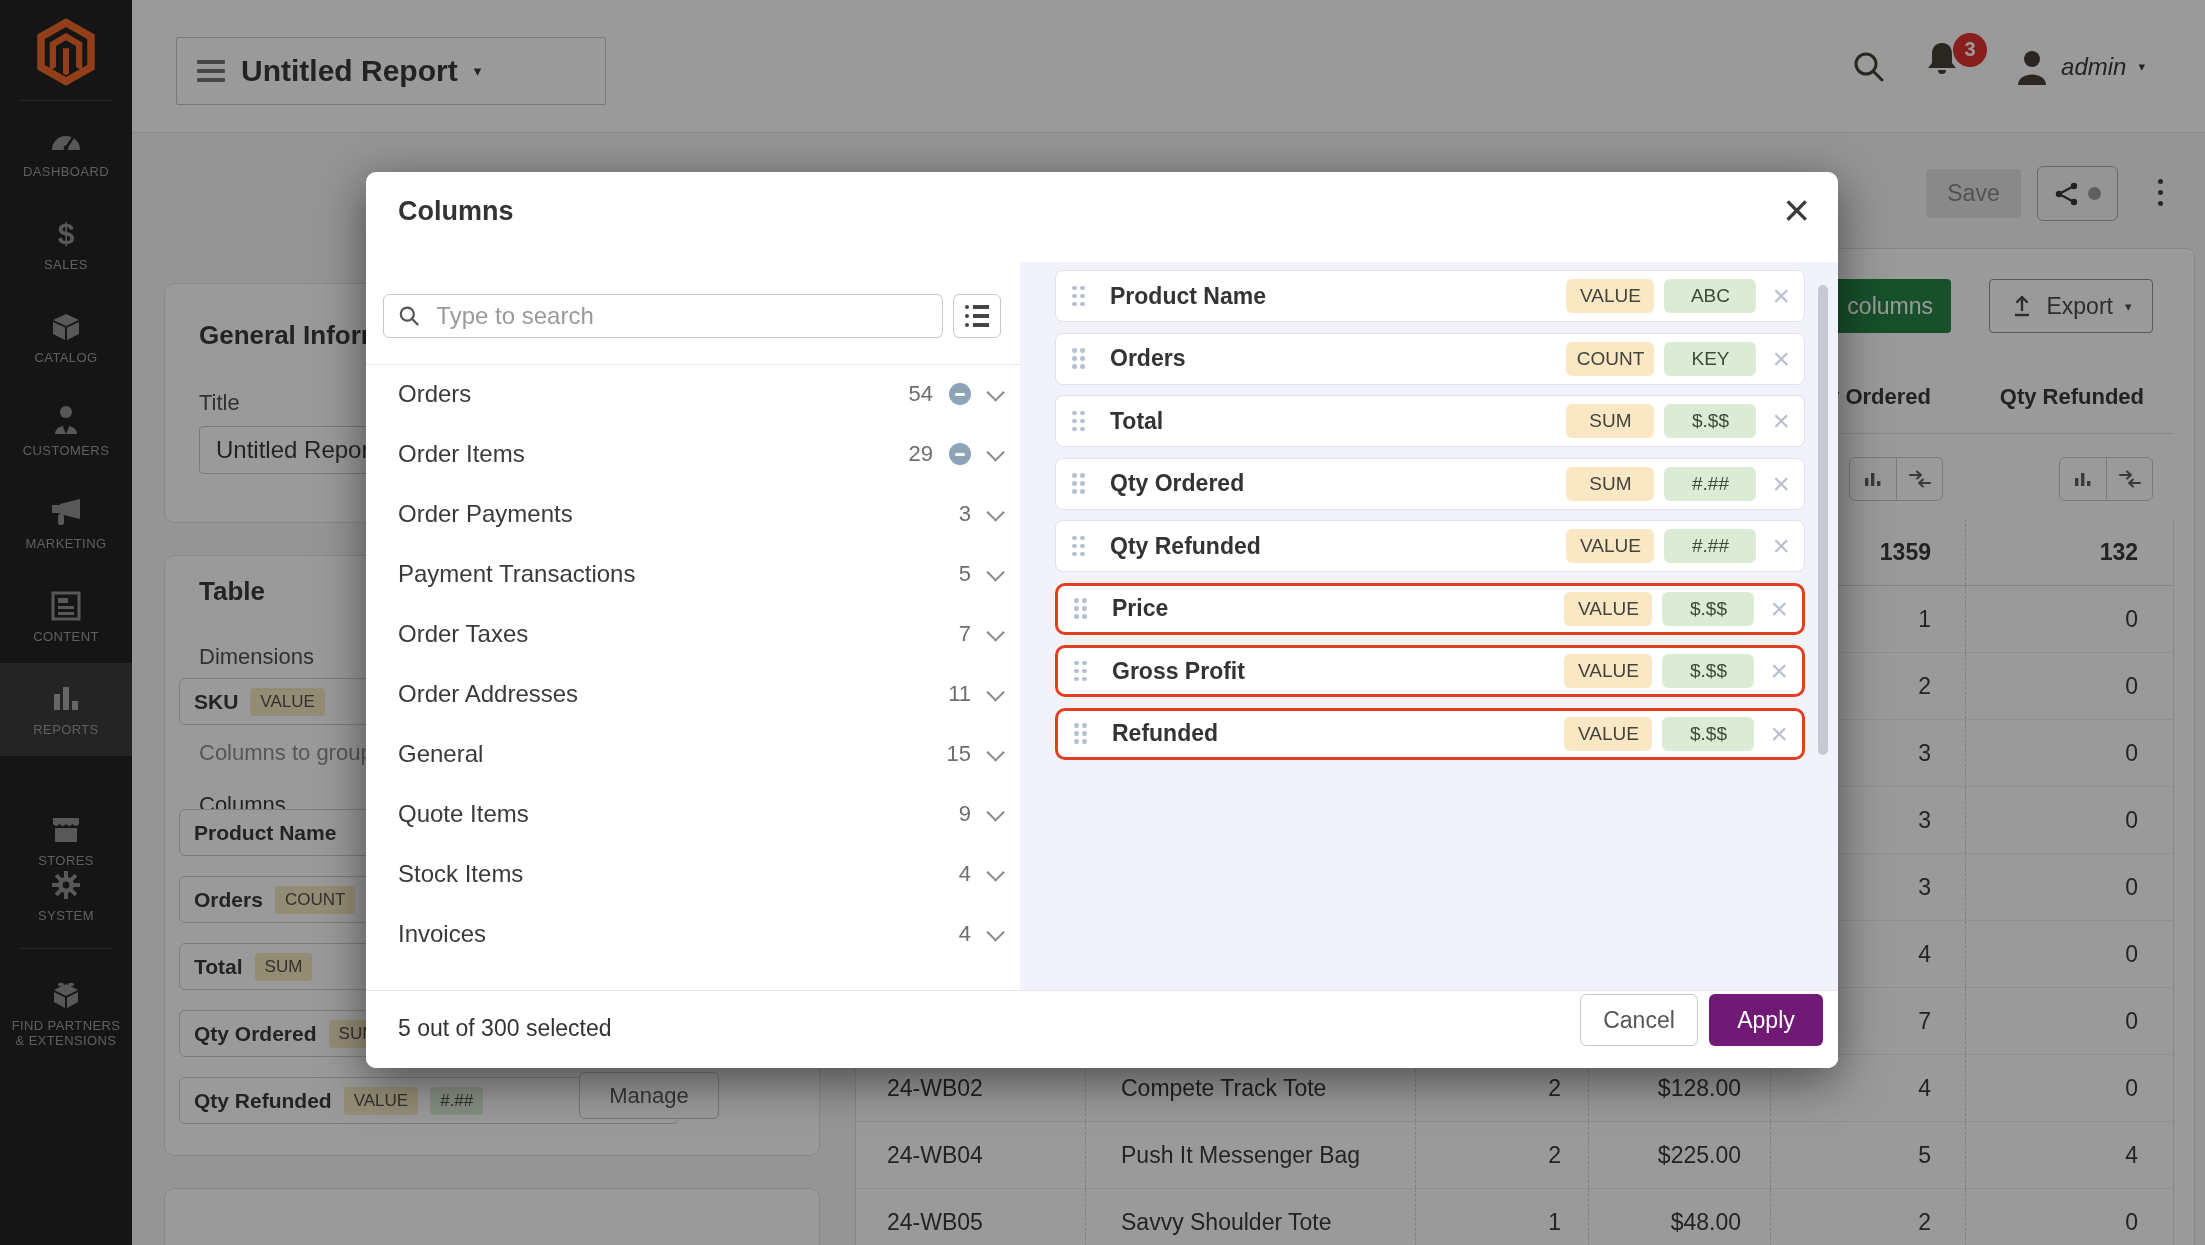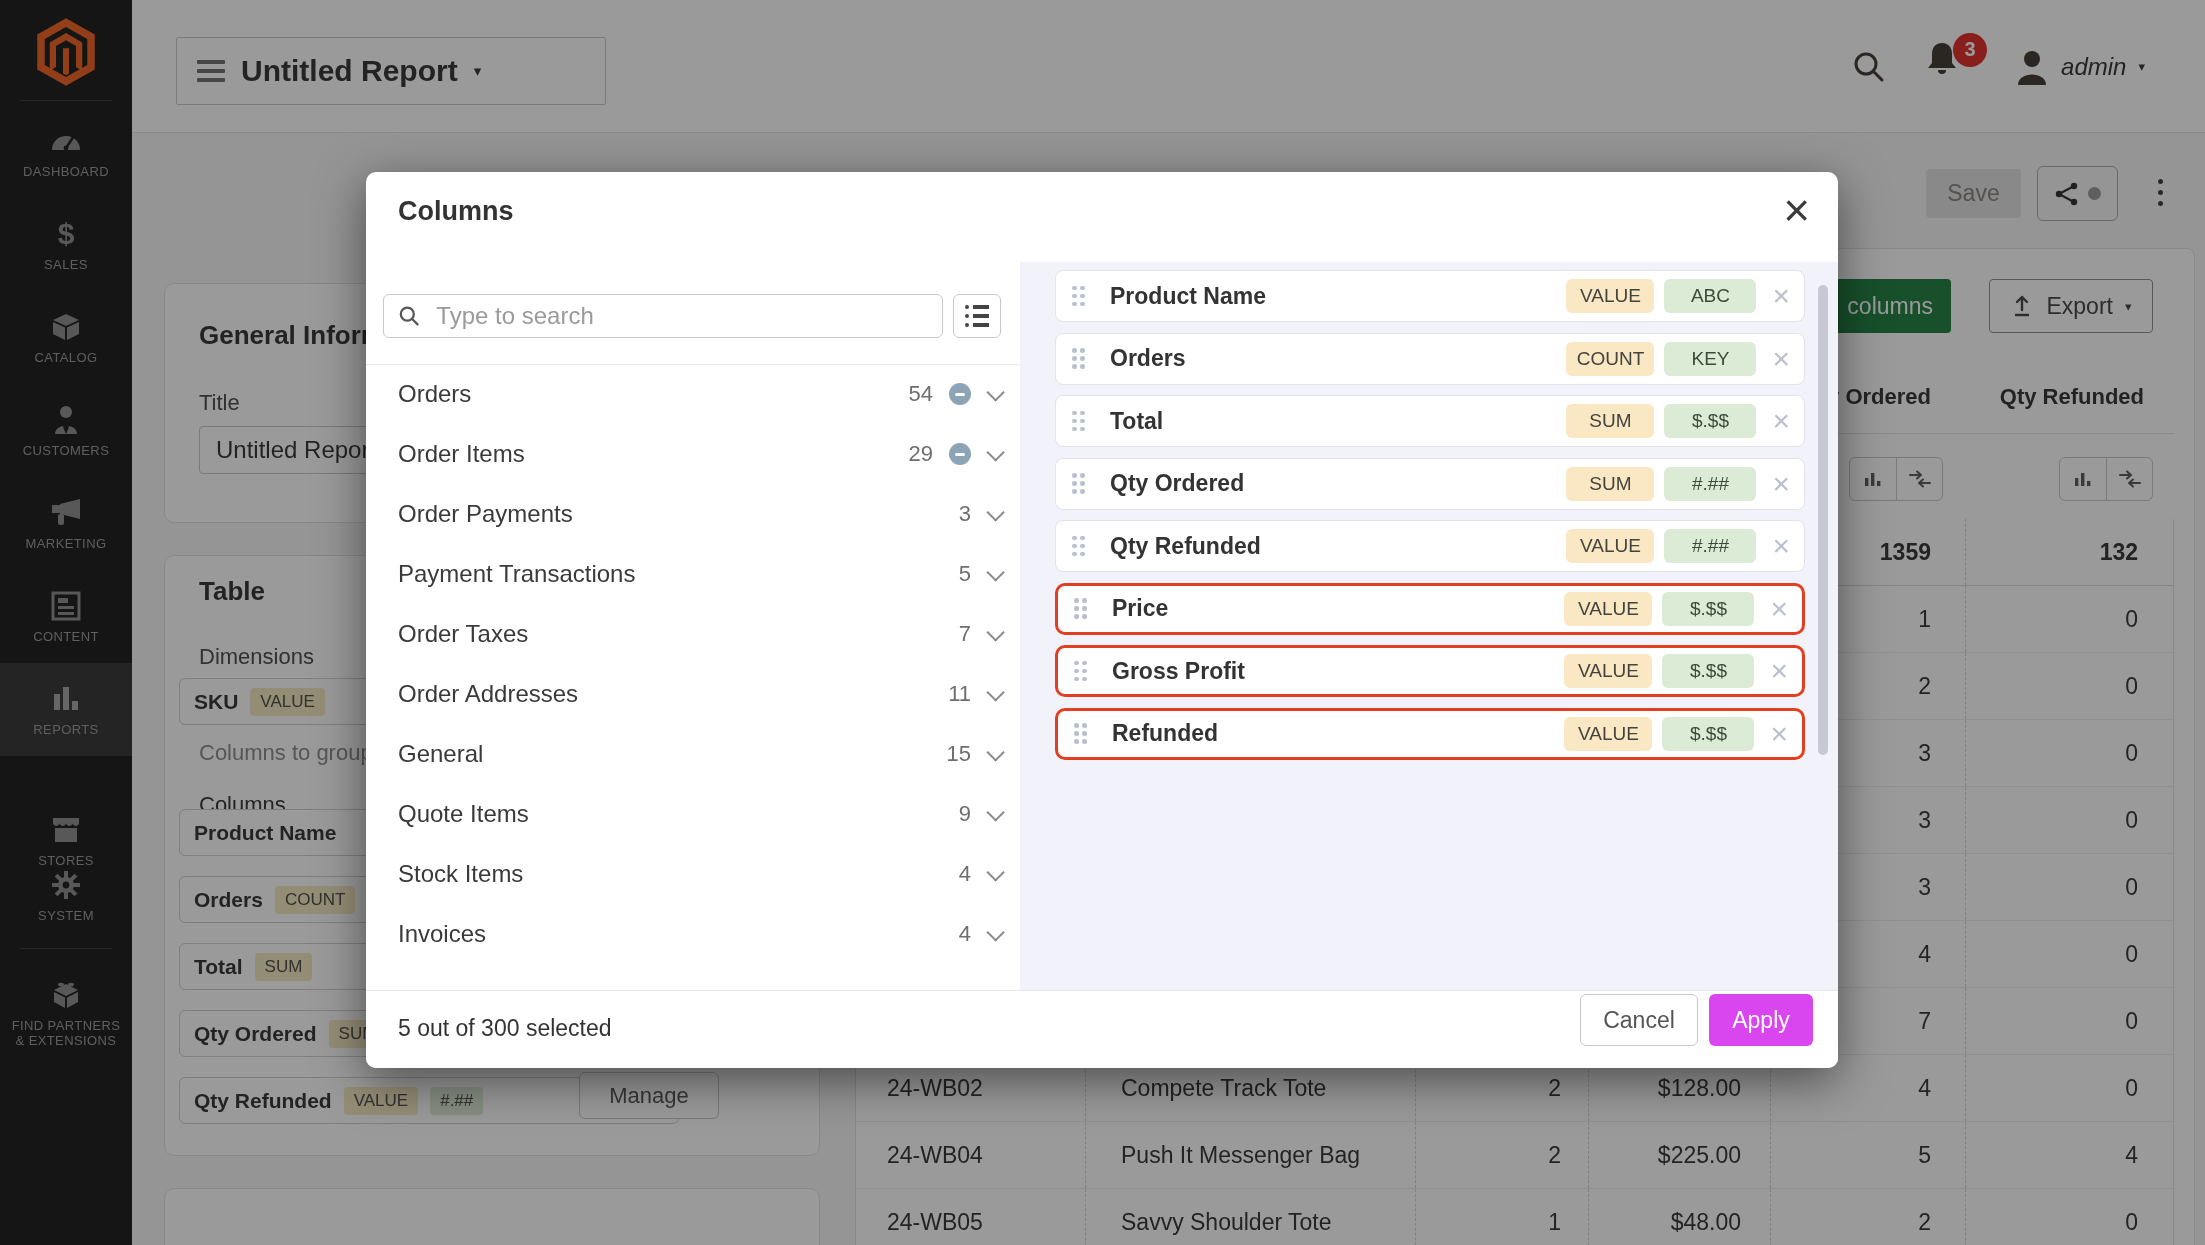--- a/index.html
+++ b/index.html
@@ -100,21 +100,21 @@
   .drag{width:12px;height:21px;position:relative;flex:0 0 14px;margin-right:14px;}
   .drag::before{content:"";position:absolute;left:0;top:0;width:4.5px;height:4.5px;border-radius:50%;background:#b8c0d0;box-shadow:8px 0 0 #b8c0d0,0 8px 0 #b8c0d0,8px 8px 0 #b8c0d0,0 16px 0 #b8c0d0,8px 16px 0 #b8c0d0;}
   .sel-lb{font-size:23px;font-weight:600;color:#333;}
   .agg-badge{margin-left:auto;width:88px;text-align:center;font-size:19px;color:#45433e;background:#f9e8c3;border-radius:6px;padding:6px 0;}
   .fmt-badge{width:92px;text-align:center;font-size:19px;color:#3d4a3a;background:#dcebd5;border-radius:6px;padding:6px 8px;}
   .x-ic{font-size:30px;color:#b9bfcc;margin-left:6px;cursor:pointer;line-height:30px;}
   .m-scroll{position:absolute;left:1452px;top:113px;width:10px;height:470px;border-radius:5px;background:#c6c8d4;}
   .m-footer{position:absolute;left:0;top:818px;width:1472px;height:78px;background:#fff;border-top:1px solid #e7e7e7;}
   .f-status{position:absolute;left:32px;top:24px;font-size:23px;color:#333;}
   .btn-cancel{position:absolute;left:1214px;top:3px;width:118px;height:52px;border:1px solid #c9c9c9;border-radius:6px;background:#fff;font-size:23px;color:#555;display:flex;align-items:center;justify-content:center;cursor:pointer;}
-  .btn-apply{position:absolute;left:1343px;top:3px;width:104px;height:52px;border-radius:6px;background:#d946ef;font-size:23px;color:#fff;display:flex;align-items:center;justify-content:center;cursor:pointer;}
+  .btn-apply{position:absolute;left:1343px;top:3px;width:114px;height:52px;border-radius:6px;background:#701a75;font-size:23px;color:#fff;display:flex;align-items:center;justify-content:center;cursor:pointer;}
   svg{display:block;}
 </style>
 </head>
 <body>
 
 <div class="screen">
 
   <aside class="sidebar">
     <div class="logo">
       <svg width="60" height="72" viewBox="0 0 24 28">

